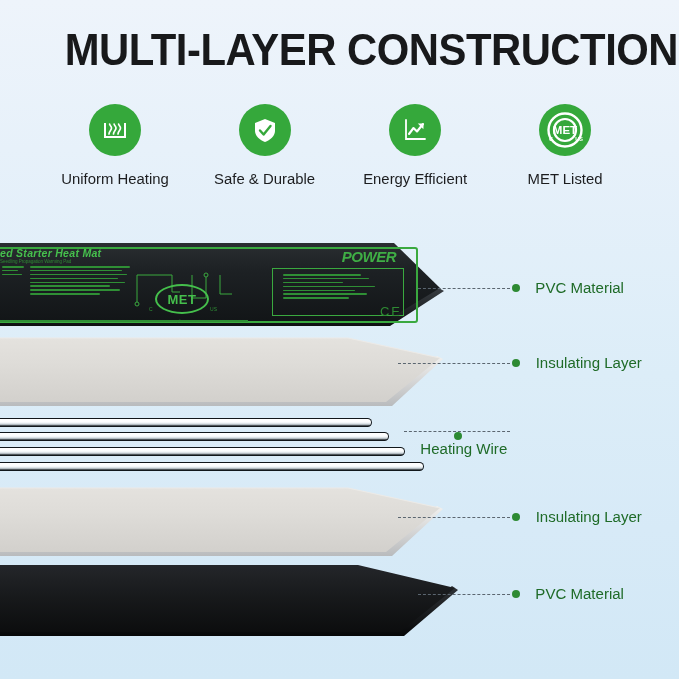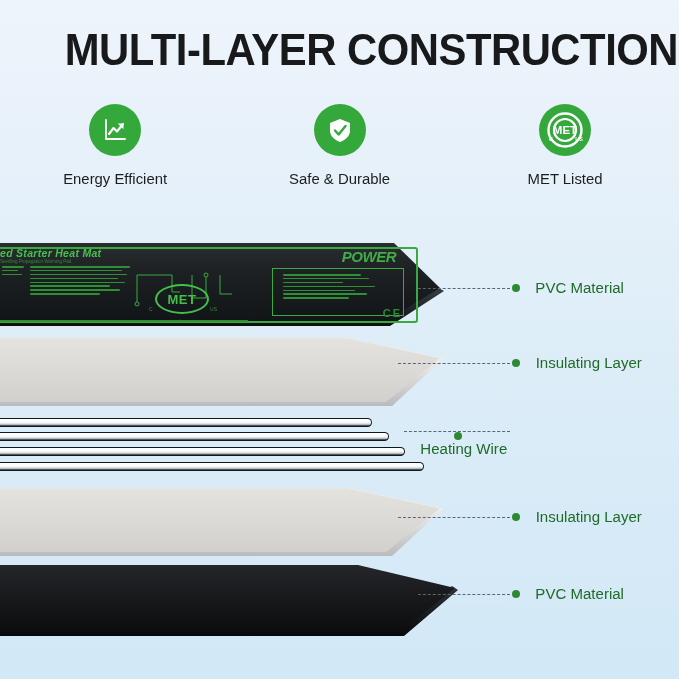--- a/index.html
+++ b/index.html
@@ -96,21 +96,21 @@
     position:absolute; right:48px; top:8px;
     font-size:15px; font-weight:bold; color:#3fae45; font-style:italic;
     letter-spacing:-0.5px; white-space:nowrap;
   }
   .spec-box{
     position:absolute; right:40px; top:28px; width:132px; height:48px;
     border:1.4px solid #3aa93f;
   }
   .cert-marks{
     position:absolute; right:42px; bottom:13px;
-    font-size:11px; color:#2e8a33; letter-spacing:2px; font-weight:bold;
+    font-size:13px; color:#2e8a33; letter-spacing:2px; font-weight:normal;
   }
   .mat-footer{
     position:absolute; left:16px; bottom:10px; width:250px; height:2px;
     background:#2f8f35;
   }
   .www{
     position:absolute; left:176px; top:78px; font-size:4px; color:#2f8f35;
     white-space:nowrap;
   }
   .diagram-lines{ position:absolute; left:150px; top:32px; width:110px; height:40px; }
@@ -136,40 +136,51 @@
 </style>
 </head>
 <body>
 
 <div class="title-wrap">
   <div class="title">MULTI-LAYER CONSTRUCTION</div>
 </div>
 
 <div class="features">
 
+  <div class="feature">
+    <div class="fcircle">
+      <svg width="30" height="30" viewBox="0 0 30 30">
+        <path d="M5 8 L5 22 L25 22 L25 8" fill="none" stroke="#fff" stroke-width="2"></path>
+        <path d="M9 19 C9 16 11.5 15.5 11.5 13 C11.5 11 9.6 10.6 9.6 9" fill="none" stroke="#fff" stroke-width="1.7" stroke-linecap="round"></path>
+        <path d="M13.5 19 C13.5 16 16 15.5 16 13 C16 11 14.1 10.6 14.1 9" fill="none" stroke="#fff" stroke-width="1.7" stroke-linecap="round"></path>
+        <path d="M18 19 C18 16 20.5 15.5 20.5 13 C20.5 11 18.6 10.6 18.6 9" fill="none" stroke="#fff" stroke-width="1.7" stroke-linecap="round"></path>
+      </svg>
+    </div>
+    <div class="flabel">Uniform Heating</div>
+  </div>
+
+  <div class="feature">
+    <div class="fcircle">
+      <svg width="30" height="30" viewBox="0 0 30 30">
+        <path d="M15 4 L25 8 L25 16 C25 21 20 25 15 27 C10 25 5 21 5 16 L5 8 Z" fill="#fff"></path>
+        <path d="M10 15.5 L13.6 19.5 L20.5 11" fill="none" stroke="#35a83b" stroke-width="2.4" stroke-linecap="round" stroke-linejoin="round"></path>
+      </svg>
+    </div>
+    <div class="flabel">Safe &amp; Durable</div>
+  </div>
 
   <div class="feature">
     <div class="fcircle">
       <svg width="30" height="30" viewBox="0 0 30 30">
         <path d="M6 5 L6 24 L25 24" fill="none" stroke="#fff" stroke-width="1.8" stroke-linecap="round"></path>
         <path d="M9 19 L13.5 13 L17 16.5 L23 9" fill="none" stroke="#fff" stroke-width="2.1" stroke-linecap="round" stroke-linejoin="round"></path>
         <path d="M17.8 8.6 L23.6 8.4 L23.4 14.2 Z" fill="#fff"></path>
       </svg>
     </div>
     <div class="flabel">Energy Efficient</div>
-  </div>
-
-  <div class="feature">
-    <div class="fcircle">
-      <svg width="30" height="30" viewBox="0 0 30 30">
-        <path d="M15 4 L25 8 L25 16 C25 21 20 25 15 27 C10 25 5 21 5 16 L5 8 Z" fill="#fff"></path>
-        <path d="M10 15.5 L13.6 19.5 L20.5 11" fill="none" stroke="#35a83b" stroke-width="2.4" stroke-linecap="round" stroke-linejoin="round"></path>
-      </svg>
-    </div>
-    <div class="flabel">Safe &amp; Durable</div>
   </div>
 
   <div class="feature">
     <div class="fcircle">
       <svg width="46" height="46" viewBox="0 0 46 46">
         <circle cx="23" cy="23" r="16.5" fill="none" stroke="#fff" stroke-width="2.4"></circle>
         <circle cx="23" cy="23" r="11" fill="none" stroke="#fff" stroke-width="2.2"></circle>
         <text x="23" y="27" text-anchor="middle" fill="#fff" font-size="11.5" font-weight="bold" font-family="Liberation Sans, sans-serif">MET</text>
         <text x="9" y="34" text-anchor="middle" fill="#fff" font-size="5.5" font-weight="bold" font-family="Liberation Sans, sans-serif">C</text>
         <text x="37" y="34" text-anchor="middle" fill="#fff" font-size="5.5" font-weight="bold" font-family="Liberation Sans, sans-serif">US</text>

